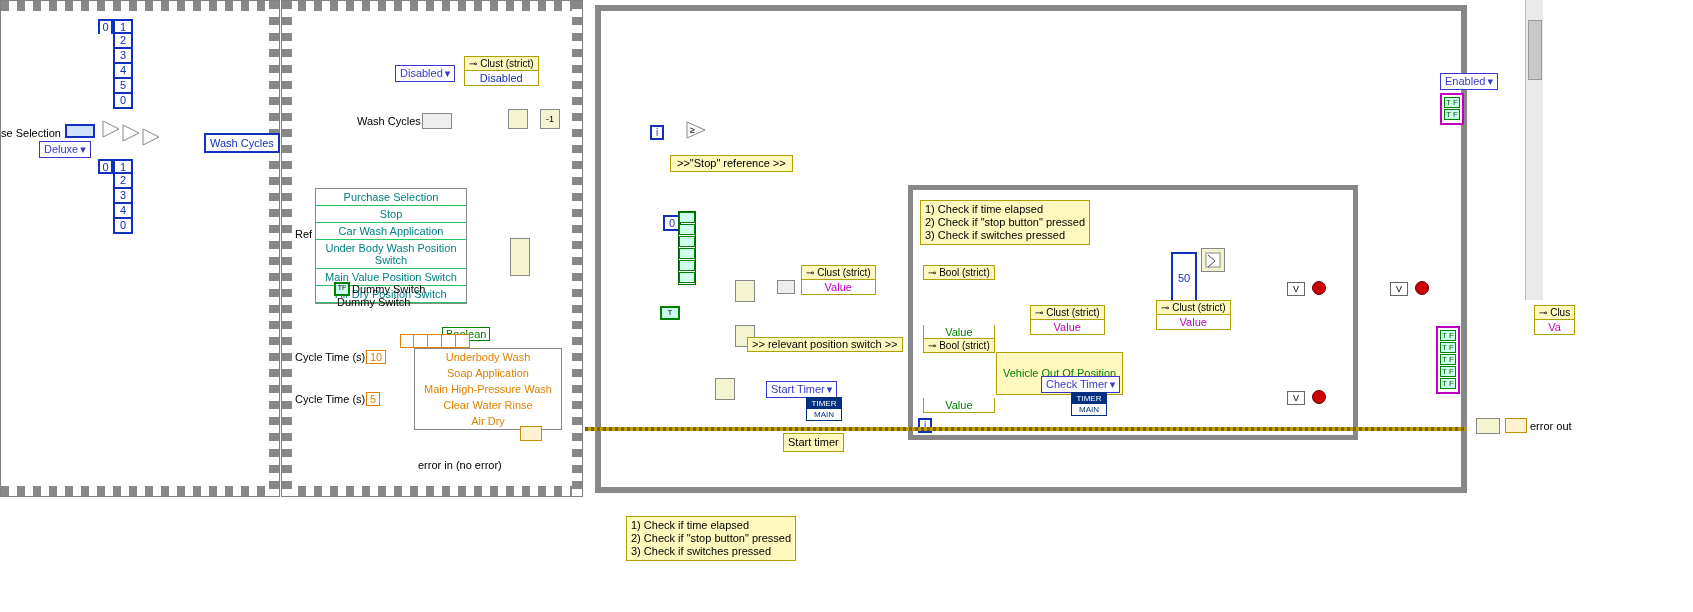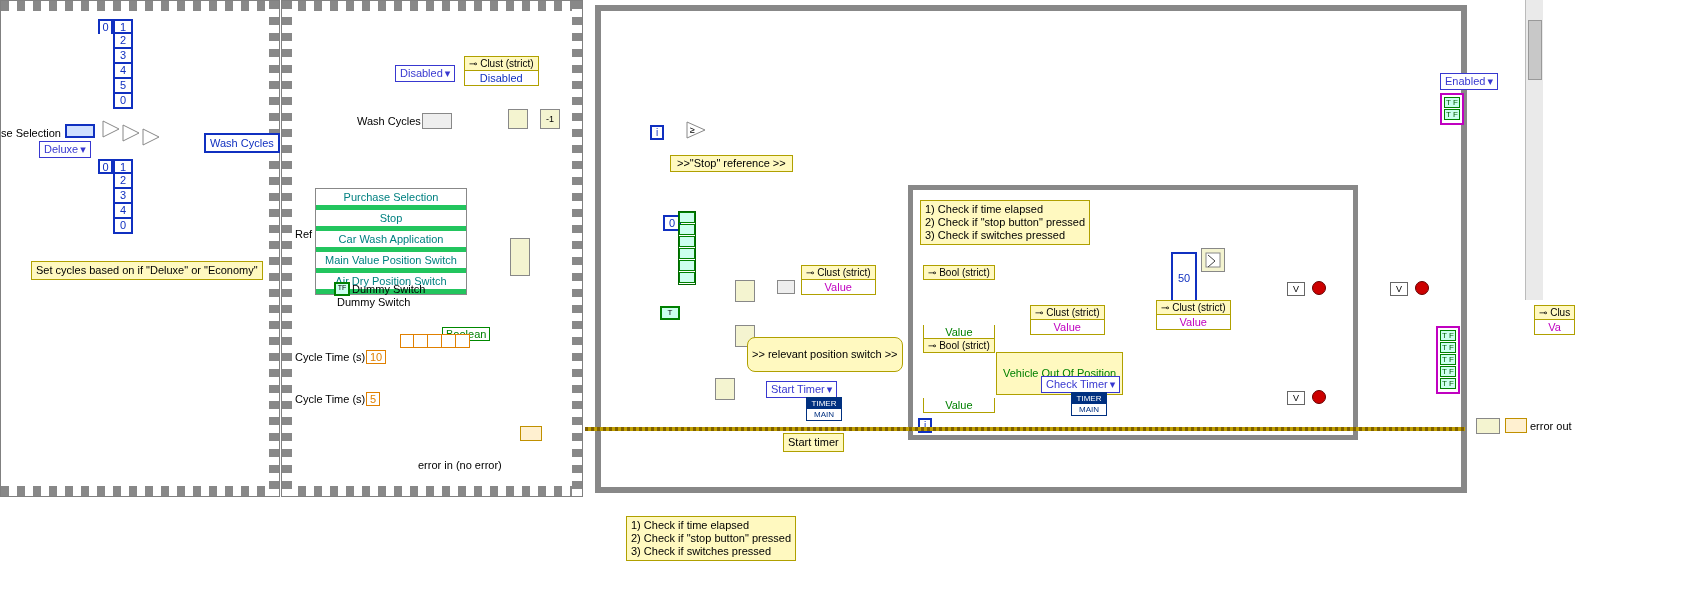--- a/index.html
+++ b/index.html
@@ -24,21 +24,21 @@
 .ring-drop::after { content:"▾"; margin-left:2px; }
 .stop-dot { width:14px; height:14px; border-radius:50%; background:#c00; border:1px solid #600; position:absolute; }
 .or-gate { width:18px; height:14px; border:1px solid #666; background:#fff; text-align:center; font-size:9px; line-height:12px; position:absolute; }
 .tf-block { position:absolute; border:2px solid #c000c0; background:#fff; padding:2px; }
 .tf-cell { width:16px; height:11px; border:1px solid #008000; background:#cfe; font-size:8px; text-align:center; line-height:9px; color:#006000; margin-bottom:1px;}
 .term { position:absolute; width:18px; height:14px; border:1px solid #888; background:#eee; }
 .tri { width:0; height:0; border-top:7px solid transparent; border-bottom:7px solid transparent; border-left:12px solid #888; position:absolute; }
 .node-icon { position:absolute; width:20px; height:20px; border:1px solid #888; background:#f4f4d0; font-size:9px; text-align:center; line-height:18px;}
 .small-orange { border:1px solid #e08000; background:#fff; color:#e08000; font-size:11px; padding:0 3px; }
 .cluster-list { position:absolute; border:1px solid #888; background:#fff; }
-.cluster-list div { border-bottom:5px solid #22c55e; padding:2px 6px; text-align:center; font-size:11px; }
+.cluster-list div { border-bottom:1px solid #22c55e; padding:2px 6px; text-align:center; font-size:11px; }
 .propnode { position:absolute; }
 .propnode .hdr { border:1px solid #b0a000; background:#fff9c0; font-size:10px; padding:1px 4px; display:flex; gap:4px; align-items:center;}
 .propnode .val { border:1px solid #b0a000; border-top:none; background:#fff; font-size:11px; padding:1px 8px; text-align:center;}
 .timer-box { position:absolute; width:36px; border:1px solid #003080; }
 .timer-box .t1 { background:#003080; color:#fff; font-size:8px; text-align:center; padding:1px 0;}
 .timer-box .t2 { background:#fff; color:#003080; font-size:8px; text-align:center; padding:1px 0;}
 .chk-brown { position:absolute; height:4px; background-image: repeating-linear-gradient(to right,#806000 0,#806000 3px,#c0a000 3px,#c0a000 6px);}
 .scrollbar { position:absolute; right:0; width:18px; background:#eaeaea; border-left:1px solid #bbb; }
 </style>
 </head>
@@ -80,21 +80,20 @@
       <div class="blue-num">1</div>
       <div class="blue-num" style="border-top:none;">2</div>
       <div class="blue-num" style="border-top:none;">3</div>
       <div class="blue-num" style="border-top:none;">4</div>
       <div class="blue-num" style="border-top:none;">0</div>
     </div>
   </div>
 
   <div class="lbl blue-ring" style="left:203px;top:132px;padding:2px 4px;">Wash Cycles</div>
 
-  <div class="yellow-box" style="left:30px;top:260px;">Set cycles based on if "Deluxe" or "Economy"</div>
 </div>
 
 <div class="frame" style="left:281px;top:0;width:302px;height:497px;">
   <div class="film-t film-border"></div>
       <div class="film-b film-border"></div>
       <div class="film-l film-border"></div>
       <div class="film-r film-border"></div>
 
   <div class="ring-drop" style="left:113px;top:64px;">Disabled</div>
   <div class="propnode" style="left:182px;top:55px;">
@@ -107,20 +106,21 @@
   <div class="lbl" style="left:75px;top:114px;">Wash Cycles</div>
   <div class="term blue-ring" style="left:140px;top:112px;width:30px;height:16px;"></div>
 
   <div class="lbl" style="left:13px;top:227px;">Ref cluster</div>
   <div class="term" style="left:68px;top:225px;width:26px;height:16px;border:2px solid #c000c0;background:#fce;"></div>
 
   <div class="cluster-list" style="left:33px;top:187px;width:152px;">
     <div class="teal-txt">Purchase Selection</div>
     <div class="teal-txt">Stop</div>
     <div class="teal-txt">Car Wash Application</div>
+    <div class="teal-txt">Under Body Wash Position Switch</div>
     <div class="teal-txt">Main Value Position Switch</div>
     <div class="teal-txt">Air Dry Position Switch</div>
   </div>
   <div class="term" style="left:52px;top:281px;width:16px;height:14px;border:2px solid #008000;background:#cfe;font-size:7px;text-align:center;">TF</div>
   <div class="lbl" style="left:70px;top:282px;">Dummy Switch</div>
   <div class="lbl" style="left:55px;top:295px;">Dummy Switch</div>
   <div class="lbl green-txt" style="left:160px;top:281px;border:1px solid #080;padding:0 3px;background:#fff;">Boolean</div>
 
   <div class="node-icon" style="left:228px;top:237px;height:38px;"></div>
 
@@ -130,20 +130,27 @@
   <div class="lbl small-orange" style="left:84px;top:391px;position:absolute;">5</div>
 
   <div style="position:absolute;left:118px;top:333px;display:flex;">
     <div class="small-orange" style="width:14px;height:14px;padding:0;"></div>
     <div class="small-orange" style="width:14px;height:14px;padding:0;border-left:none;"></div>
     <div class="small-orange" style="width:14px;height:14px;padding:0;border-left:none;"></div>
     <div class="small-orange" style="width:14px;height:14px;padding:0;border-left:none;"></div>
     <div class="small-orange" style="width:14px;height:14px;padding:0;border-left:none;"></div>
   </div>
 
+  <div class="cluster-list" style="left:132px;top:347px;width:148px;">
+    <div class="orange-box" style="border:none;">Underbody Wash</div>
+    <div class="orange-box" style="border:none;">Soap Application</div>
+    <div class="orange-box" style="border:none;">Main High-Pressure Wash</div>
+    <div class="orange-box" style="border:none;">Clear Water Rinse</div>
+    <div class="orange-box" style="border:none;">Air Dry</div>
+  </div>
   <div class="lbl" style="left:136px;top:426px;margin-top:32px;">error in (no error)</div>
   <div class="term" style="left:238px;top:425px;width:22px;height:15px;background:#fff0d0;border:1px solid #c09000;"></div>
 </div>
 
 <div class="grey-border" style="left:595px;top:5px;width:872px;height:488px;"></div>
 
 <div class="node-icon" style="left:508px;top:109px;"></div>
 <div class="node-icon" style="left:540px;top:109px;">-1</div>
 
 <div class="lbl blue-ring" style="left:650px;top:125px;padding:0 4px;font-size:10px;">i</div>
@@ -170,21 +177,21 @@
 <div class="node-icon" style="left:715px;top:378px;height:22px;"></div>
 <div class="term" style="left:777px;top:280px;width:18px;height:14px;"></div>
 
 <div class="propnode" style="left:801px;top:265px;">
   <div class="hdr">
         <span>⊸ Clust (strict)</span>
       </div>
   <div class="val mag-txt">Value</div>
 </div>
 
-<div class="yellow-box" style="left:747px;top:337px;padding:10px 4px;border-radius:8px;">&gt;&gt; relevant position switch &gt;&gt;</div>
+<div class="yellow-box" style="left:747px;top:337px;padding:0 4px;">&gt;&gt; relevant position switch &gt;&gt;</div>
 
 <div class="ring-drop" style="left:766px;top:381px;">Start Timer</div>
 <div class="timer-box" style="left:806px;top:397px;">
   <div class="t1">TIMER</div>
       <div class="t2">MAIN</div>
 </div>
 <div class="yellow-box" style="left:783px;top:433px;">Start timer</div>
 
 <div class="grey-border" style="left:908px;top:185px;width:450px;height:255px;border-width:5px;"></div>
 

